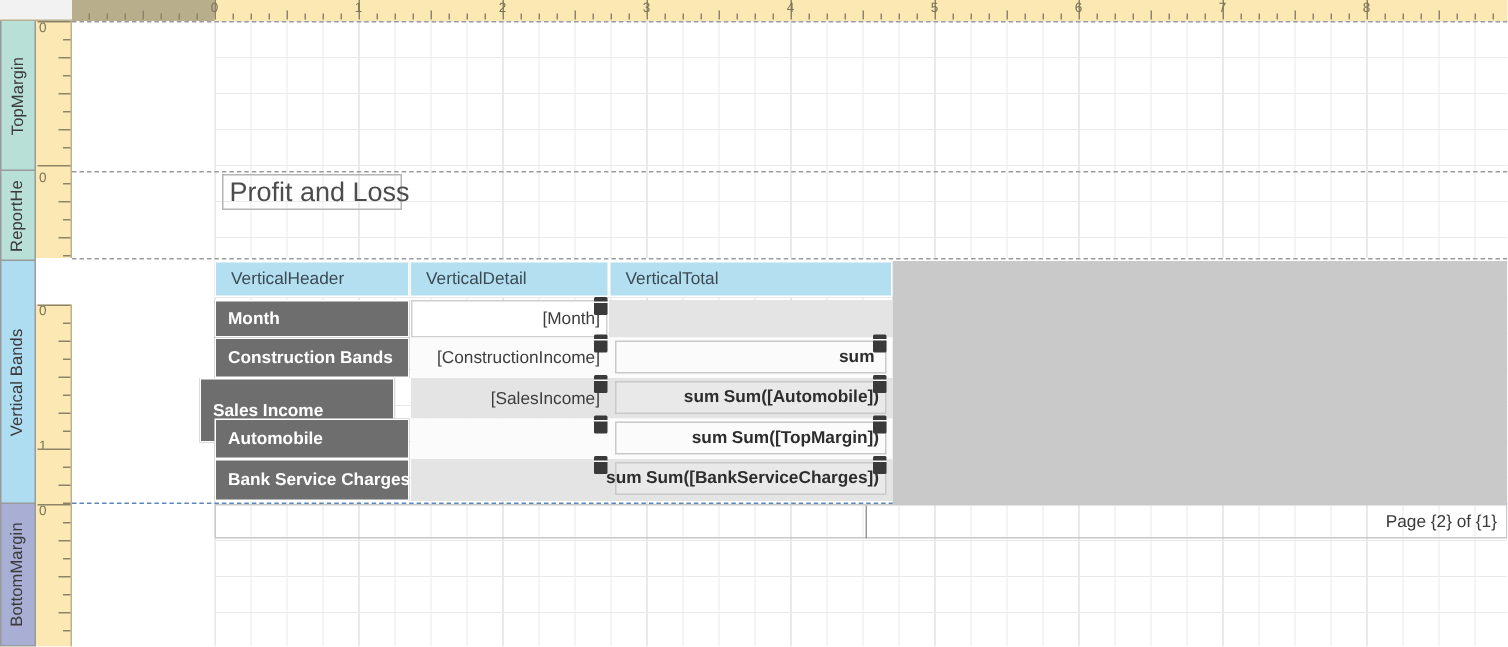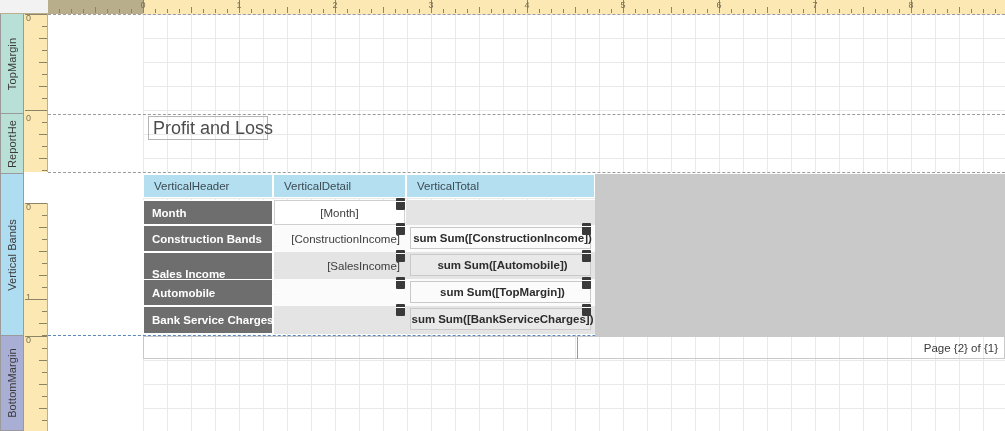--- a/index.html
+++ b/index.html
@@ -162,21 +162,21 @@
   .cell {
     position: absolute;
     border: 1px solid #d9d9d9;
     display: flex; align-items: center;
     font-size: 11.5px;
     color: #3d3d3d;
     white-space: nowrap;
     padding: 0 4px;
   }
   .cell.plain        { background: transparent; border-color: #cfcfcf; }
-  .cell.a-left   { justify-content: center; }
+  .cell.a-left   { justify-content: flex-end; }
   .cell.a-right  { justify-content: flex-end; }
 
   .cell.tot {
     font-weight: bold;
     color: #2d2d2d;
     background: #fbfbfb;
     border: 1px solid #c9c9c9;
     padding-left: 8px;
   }
   .cell .sumtag { font-weight: bold; margin-right: 3px; }
@@ -438,29 +438,28 @@
     </div>
     <div class="cell a-right" style="left:226px;top:213px;width:131px;height:24px;background:transparent;border-color:transparent;">
       <span>[ConstructionIncome]</span>
     </div>
     <div class="smarttag" style="left:348px;top:209px;">
       <div class="cap"></div>
         <div class="body"></div>
     </div>
     <div class="cell tot a-left" style="left:362px;top:213px;width:181px;height:22px;">
       <span class="sumtag">sum</span>
-      <span>Sum([ConstructionIncome])</span>
     </div>
     <div class="smarttag" style="left:534px;top:209px;">
       <div class="cap"></div>
         <div class="body"></div>
     </div>
 
     <div class="rowstripe" style="left:226px;top:238px;width:321px;height:27px;"></div>
-    <div class="rowhdr" style="left:95px;top:238px;width:130px;height:43px;">
+    <div class="rowhdr" style="left:85px;top:238px;width:130px;height:43px;">
       <span>Sales Income</span>
     </div>
     <div class="cell a-right" style="left:226px;top:240px;width:131px;height:24px;background:transparent;border-color:transparent;">
       <span>[SalesIncome]</span>
     </div>
     <div class="smarttag" style="left:348px;top:236px;">
       <div class="cap"></div>
         <div class="body"></div>
     </div>
     <div class="cell tot a-left" style="left:362px;top:240px;width:181px;height:22px;background:#e9e9e9;">

